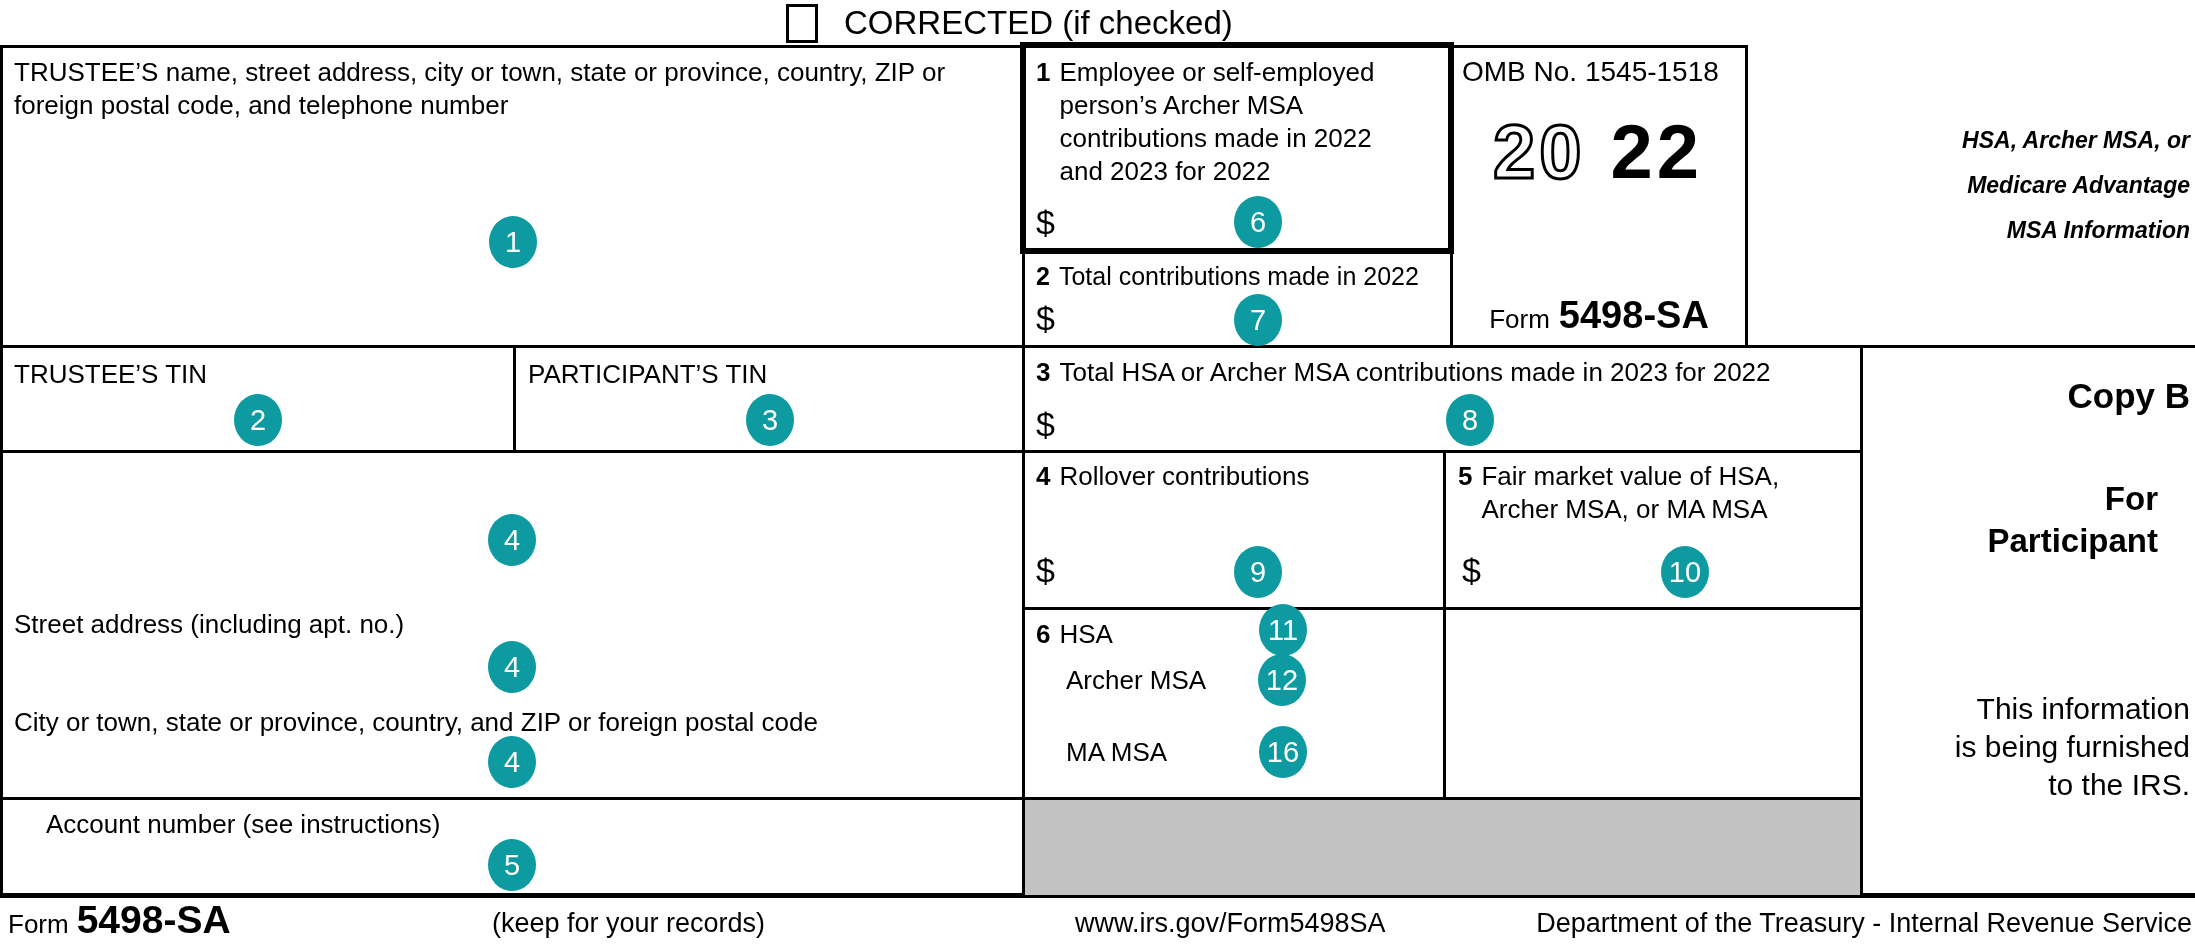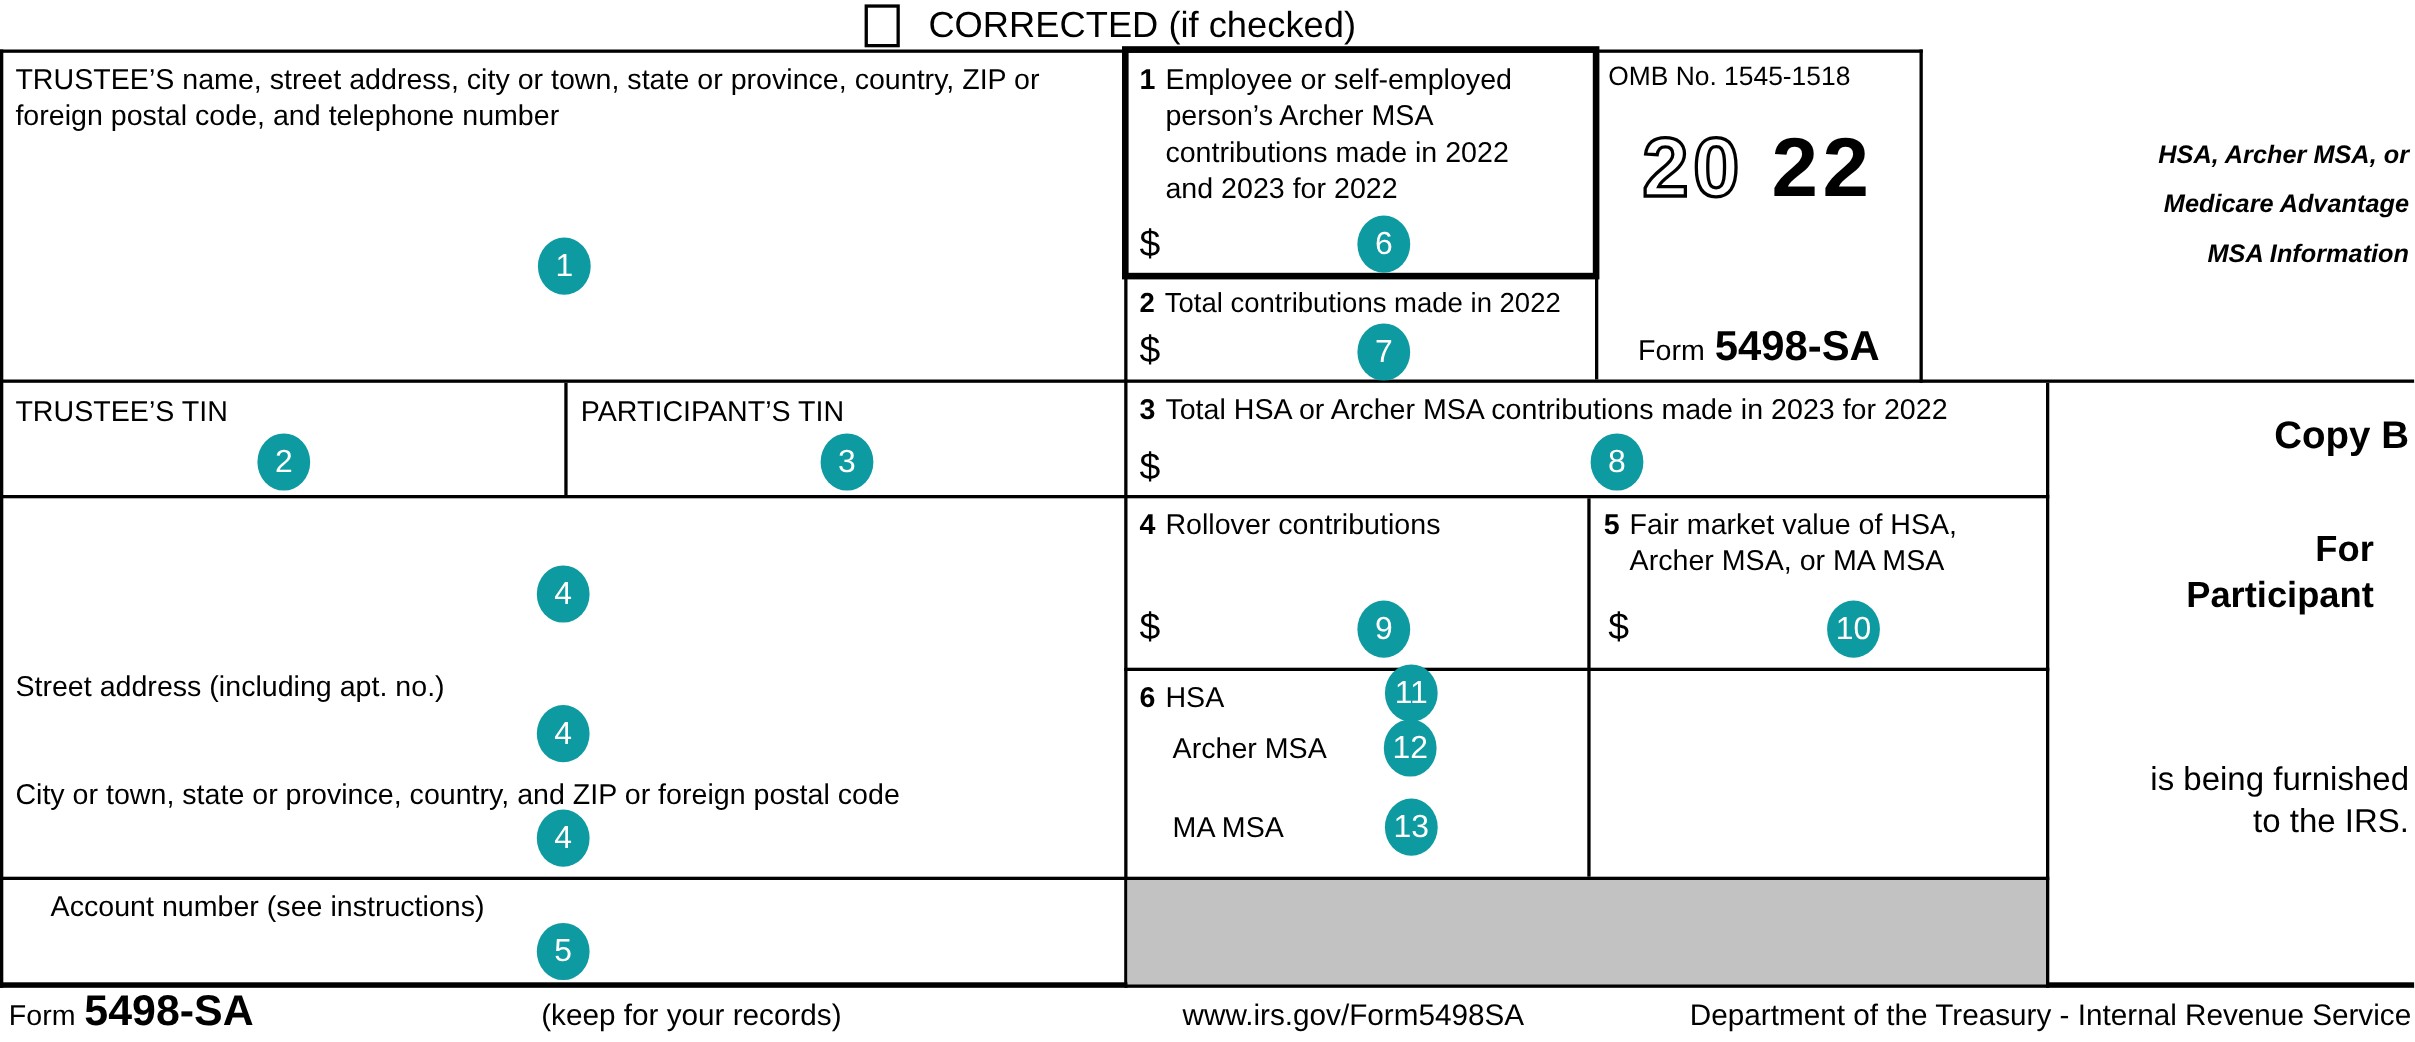--- a/index.html
+++ b/index.html
@@ -23,21 +23,21 @@
     display:flex; align-items:center; justify-content:center;
     font-size:29px; line-height:1;
   }
   .rightcol { position:absolute; text-align:right; font-weight:bold; }
   .furnish { position:absolute; text-align:right; font-size:30px; line-height:38px; }
   .titleline { font-size:23px; font-weight:bold; line-height:45px;font-style:italic; }
   #corrected-box { position:absolute; left:786px; top:4px; width:32px; height:39px; border:3px solid #000; background:#fff; }
   #corrected-text { position:absolute; left:844px; top:2px; font-size:33px; line-height:42px; }
   #box1-frame { position:absolute; left:1020px; top:42px; width:434px; height:212px; border:6px solid #000; background:transparent; }
   #gray-box { position:absolute; left:1025px; top:800px; width:835px; height:95px; background:var(--shaded,#C2C2C2); }
-  #omb-label { position:absolute; left:1462px; top:56px; font-size:24px; }
+  #omb-label { position:absolute; left:1462px; top:56px; font-size:28px; }
   #year-wrap { position:absolute; left:1478px; top:116px; width:240px; height:80px; }
   #form-name-header { position:absolute; left:1450px; top:294px; width:298px; display:flex; justify-content:center; align-items:baseline; gap:9px; }
   #form-name-header .pfx { font-size:26px; }
   #form-name-header .num { font-size:38px; font-weight:bold; }
   #main-title { position:absolute; left:1765px; top:118px; width:425px; text-align:right; }
   #footer-form { position:absolute; left:8px; top:898px; display:flex; align-items:baseline; gap:8px; }
   #footer-form .pfx { font-size:26px; }
   #footer-form .num { font-size:39px; font-weight:bold; }
   .footer-text { position:absolute; top:908px; font-size:27px; }
 </style>
@@ -139,31 +139,32 @@
   <div class="marker" style="left:1661px;top:546px;">10</div>
 
   <div class="lbl numlbl nowrap" style="left:1036px;top:618px;">
     <span class="boxnum">6</span>
     <span>HSA</span>
   </div>
   <div class="marker" style="left:1259px;top:604px;">11</div>
   <div class="lbl" style="left:1066px;top:664px;">Archer MSA</div>
   <div class="marker" style="left:1258px;top:654px;">12</div>
   <div class="lbl" style="left:1066px;top:736px;">MA MSA</div>
-  <div class="marker" style="left:1259px;top:726px;">13</div>
+  <div class="marker" style="left:1259px;top:726px;">16</div>
 
   <div class="lbl" style="left:14px;top:808px;margin-left:32px;">Account number (see instructions)</div>
   <div class="marker" style="left:488px;top:839px;">5</div>
 
   <div class="rightcol" style="left:1880px;top:376px;width:310px;font-size:35px;">Copy B</div>
   <div class="rightcol" style="left:1848px;top:478px;width:310px;font-size:33px;line-height:42px;">
     <div>For</div>
     <div>Participant</div>
   </div>
   <div class="furnish" style="left:1880px;top:690px;width:310px;">
+    <div>This information</div>
     <div>is being furnished</div>
     <div>to the IRS.</div>
   </div>
 
   <div id="footer-form">
     <span class="pfx">Form</span>
     <span class="num">5498-SA</span>
   </div>
   <div class="footer-text" style="left:492px;">(keep for your records)</div>
   <div class="footer-text" style="left:1075px;">www.irs.gov/Form5498SA</div>

